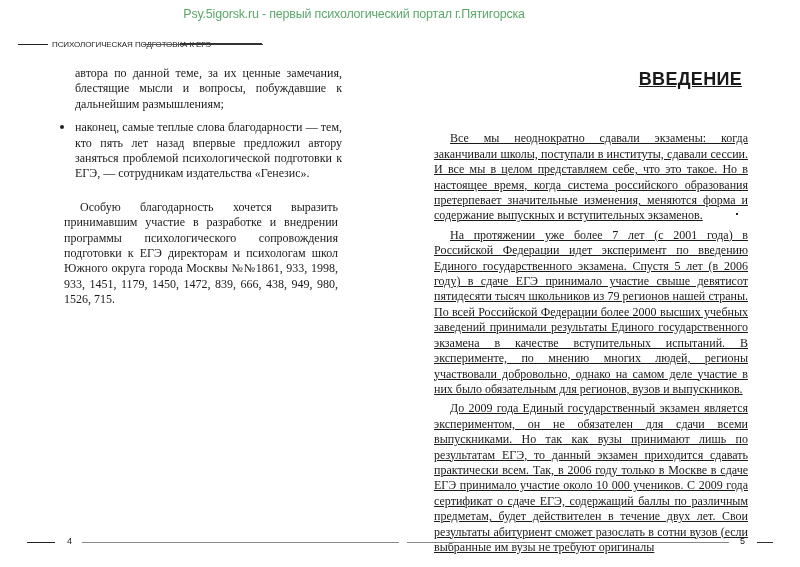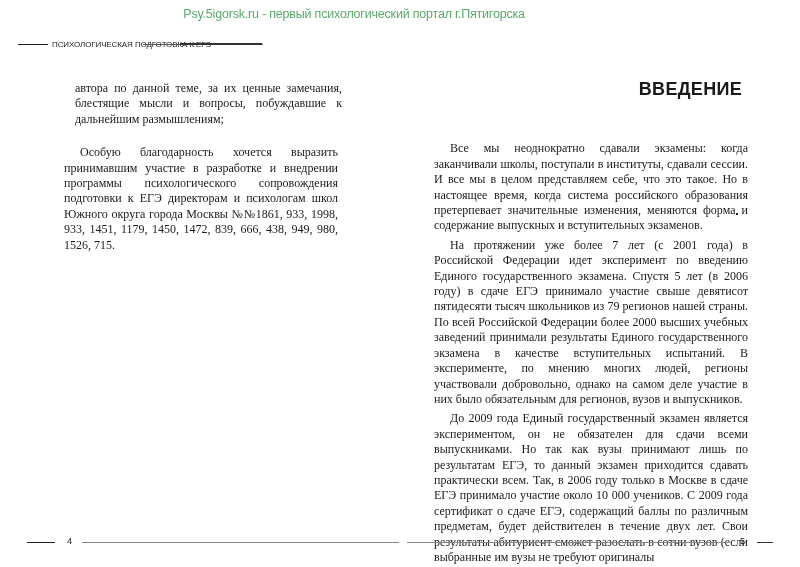--- a/index.html
+++ b/index.html
@@ -6,25 +6,25 @@
   body { width:800px; height:567px; background:#ffffff; position:relative; overflow:hidden; font-family:"Liberation Serif", serif; color:#1a1a1a; }
   .watermark { position:absolute; top:7px; left:0; width:708px; text-align:center; font-family:"Liberation Sans", sans-serif; font-size:12.5px; color:#5aa86a; letter-spacing:-0.2px; }
   .running-head { position:absolute; top:40px; left:18px; width:250px; font-family:"Liberation Sans", sans-serif; font-size:8px; color:#222; display:flex; align-items:center; }
   .rh-line-left { display:inline-block; width:30px; height:1px; background:#222; margin-right:4px; }
   .rh-text { text-transform:uppercase; letter-spacing:-0.1px; white-space:nowrap; }
   .rh-line-right { position:absolute; top:44px; left:143px; width:120px; height:1px; background:#555; }
   .rh-line-right2 { position:absolute; top:43px; left:180px; width:82px; height:2px; background:#333; }
 
   .page { position:absolute; font-size:12px; line-height:15.4px; text-align:justify; }
   .left-page { left:60px; top:66px; width:282px; }
-  .right-page { left:430px; top:76px; width:322px; }
+  .right-page { left:430px; top:66px; width:322px;text-decoration:underline; }
 
   .bullet-item { position:relative; padding-left:15px; margin:0; }
   .bullet-item .dot { position:absolute; left:0; top:5px; width:4px; height:4px; border-radius:50%; background:#222; }
-  .cont-item { padding-left:15px; margin:15px 0 8px 0; }
+  .cont-item { padding-left:15px; margin:0 0 8px 0; }
   p { margin:4px; text-indent:16px; }
   .thanks { margin-top:18px; }
 
   .section-title { font-family:"Liberation Sans", sans-serif; font-weight:bold; font-size:18px; text-align:right; margin:6px 10px 44px 0; letter-spacing:0.3px; }
   .right-page p { margin-bottom:2px; }
 
   .footer-left { position:absolute; top:537px; left:27px; width:372px; height:10px; }
   .footer-left .fl1 { position:absolute; left:0; top:5px; width:28px; height:1px; background:#222; }
   .footer-left .num { position:absolute; left:40px; top:-1px; font-family:"Liberation Sans", sans-serif; font-size:9px; }
   .footer-left .fl2 { position:absolute; left:55px; top:5px; width:317px; height:1px; background:#888; }
@@ -41,20 +41,24 @@
 
 <div class="running-head">
   <span class="rh-line-left"></span>
   <span class="rh-text">Психологическая подготовка к ЕГЭ</span>
 </div>
 <div class="rh-line-right"></div>
 <div class="rh-line-right2"></div>
 
 <div class="page left-page">
   <div class="cont-item">автора по данной теме, за их ценные замечания, блестящие мысли и вопросы, побуждавшие к дальнейшим размышлениям;</div>
+  <div class="bullet-item">
+    <span class="dot"></span>
+    <span>наконец, самые теплые слова благодарности — тем, кто пять лет назад впервые предложил автору заняться проблемой психологической подготовки к ЕГЭ, — сотрудникам издательства «Генезис».</span>
+  </div>
   <p class="thanks">Особую благодарность хочется выразить принимавшим участие в разработке и внедрении программы психологического сопровождения подготовки к ЕГЭ директорам и психологам школ Южного округа города Москвы №№1861, 933, 1998, 933, 1451, 1179, 1450, 1472, 839, 666, 438, 949, 980, 1526, 715.</p>
 </div>
 
 <div class="page right-page">
   <div class="section-title">ВВЕДЕНИЕ</div>
   <p>Все мы неоднократно сдавали экзамены: когда заканчивали школы, поступали в институты, сдавали сессии. И все мы в целом представляем себе, что это такое. Но в настоящее время, когда система российского образования претерпевает значительные изменения, меняются форма и содержание выпускных и вступительных экзаменов.</p>
   <p>На протяжении уже более 7 лет (с 2001 года) в Российской Федерации идет эксперимент по введению Единого государственного экзамена. Спустя 5 лет (в 2006 году) в сдаче ЕГЭ принимало участие свыше девятисот пятидесяти тысяч школьников из 79 регионов нашей страны. По всей Российской Федерации более 2000 высших учебных заведений принимали результаты Единого государственного экзамена в качестве вступительных испытаний. В эксперименте, по мнению многих людей, регионы участвовали добровольно, однако на самом деле участие в них было обязательным для регионов, вузов и выпускников.</p>
   <p>До 2009 года Единый государственный экзамен является экспериментом, он не обязателен для сдачи всеми выпускниками. Но так как вузы принимают лишь по результатам ЕГЭ, то данный экзамен приходится сдавать практически всем. Так, в 2006 году только в Москве в сдаче ЕГЭ принимало участие около 10 000 учеников. С 2009 года сертификат о сдаче ЕГЭ, содержащий баллы по различным предметам, будет действителен в течение двух лет. Свои результаты абитуриент сможет разослать в сотни вузов (если выбранные им вузы не требуют оригиналы</p>
 </div>
 

